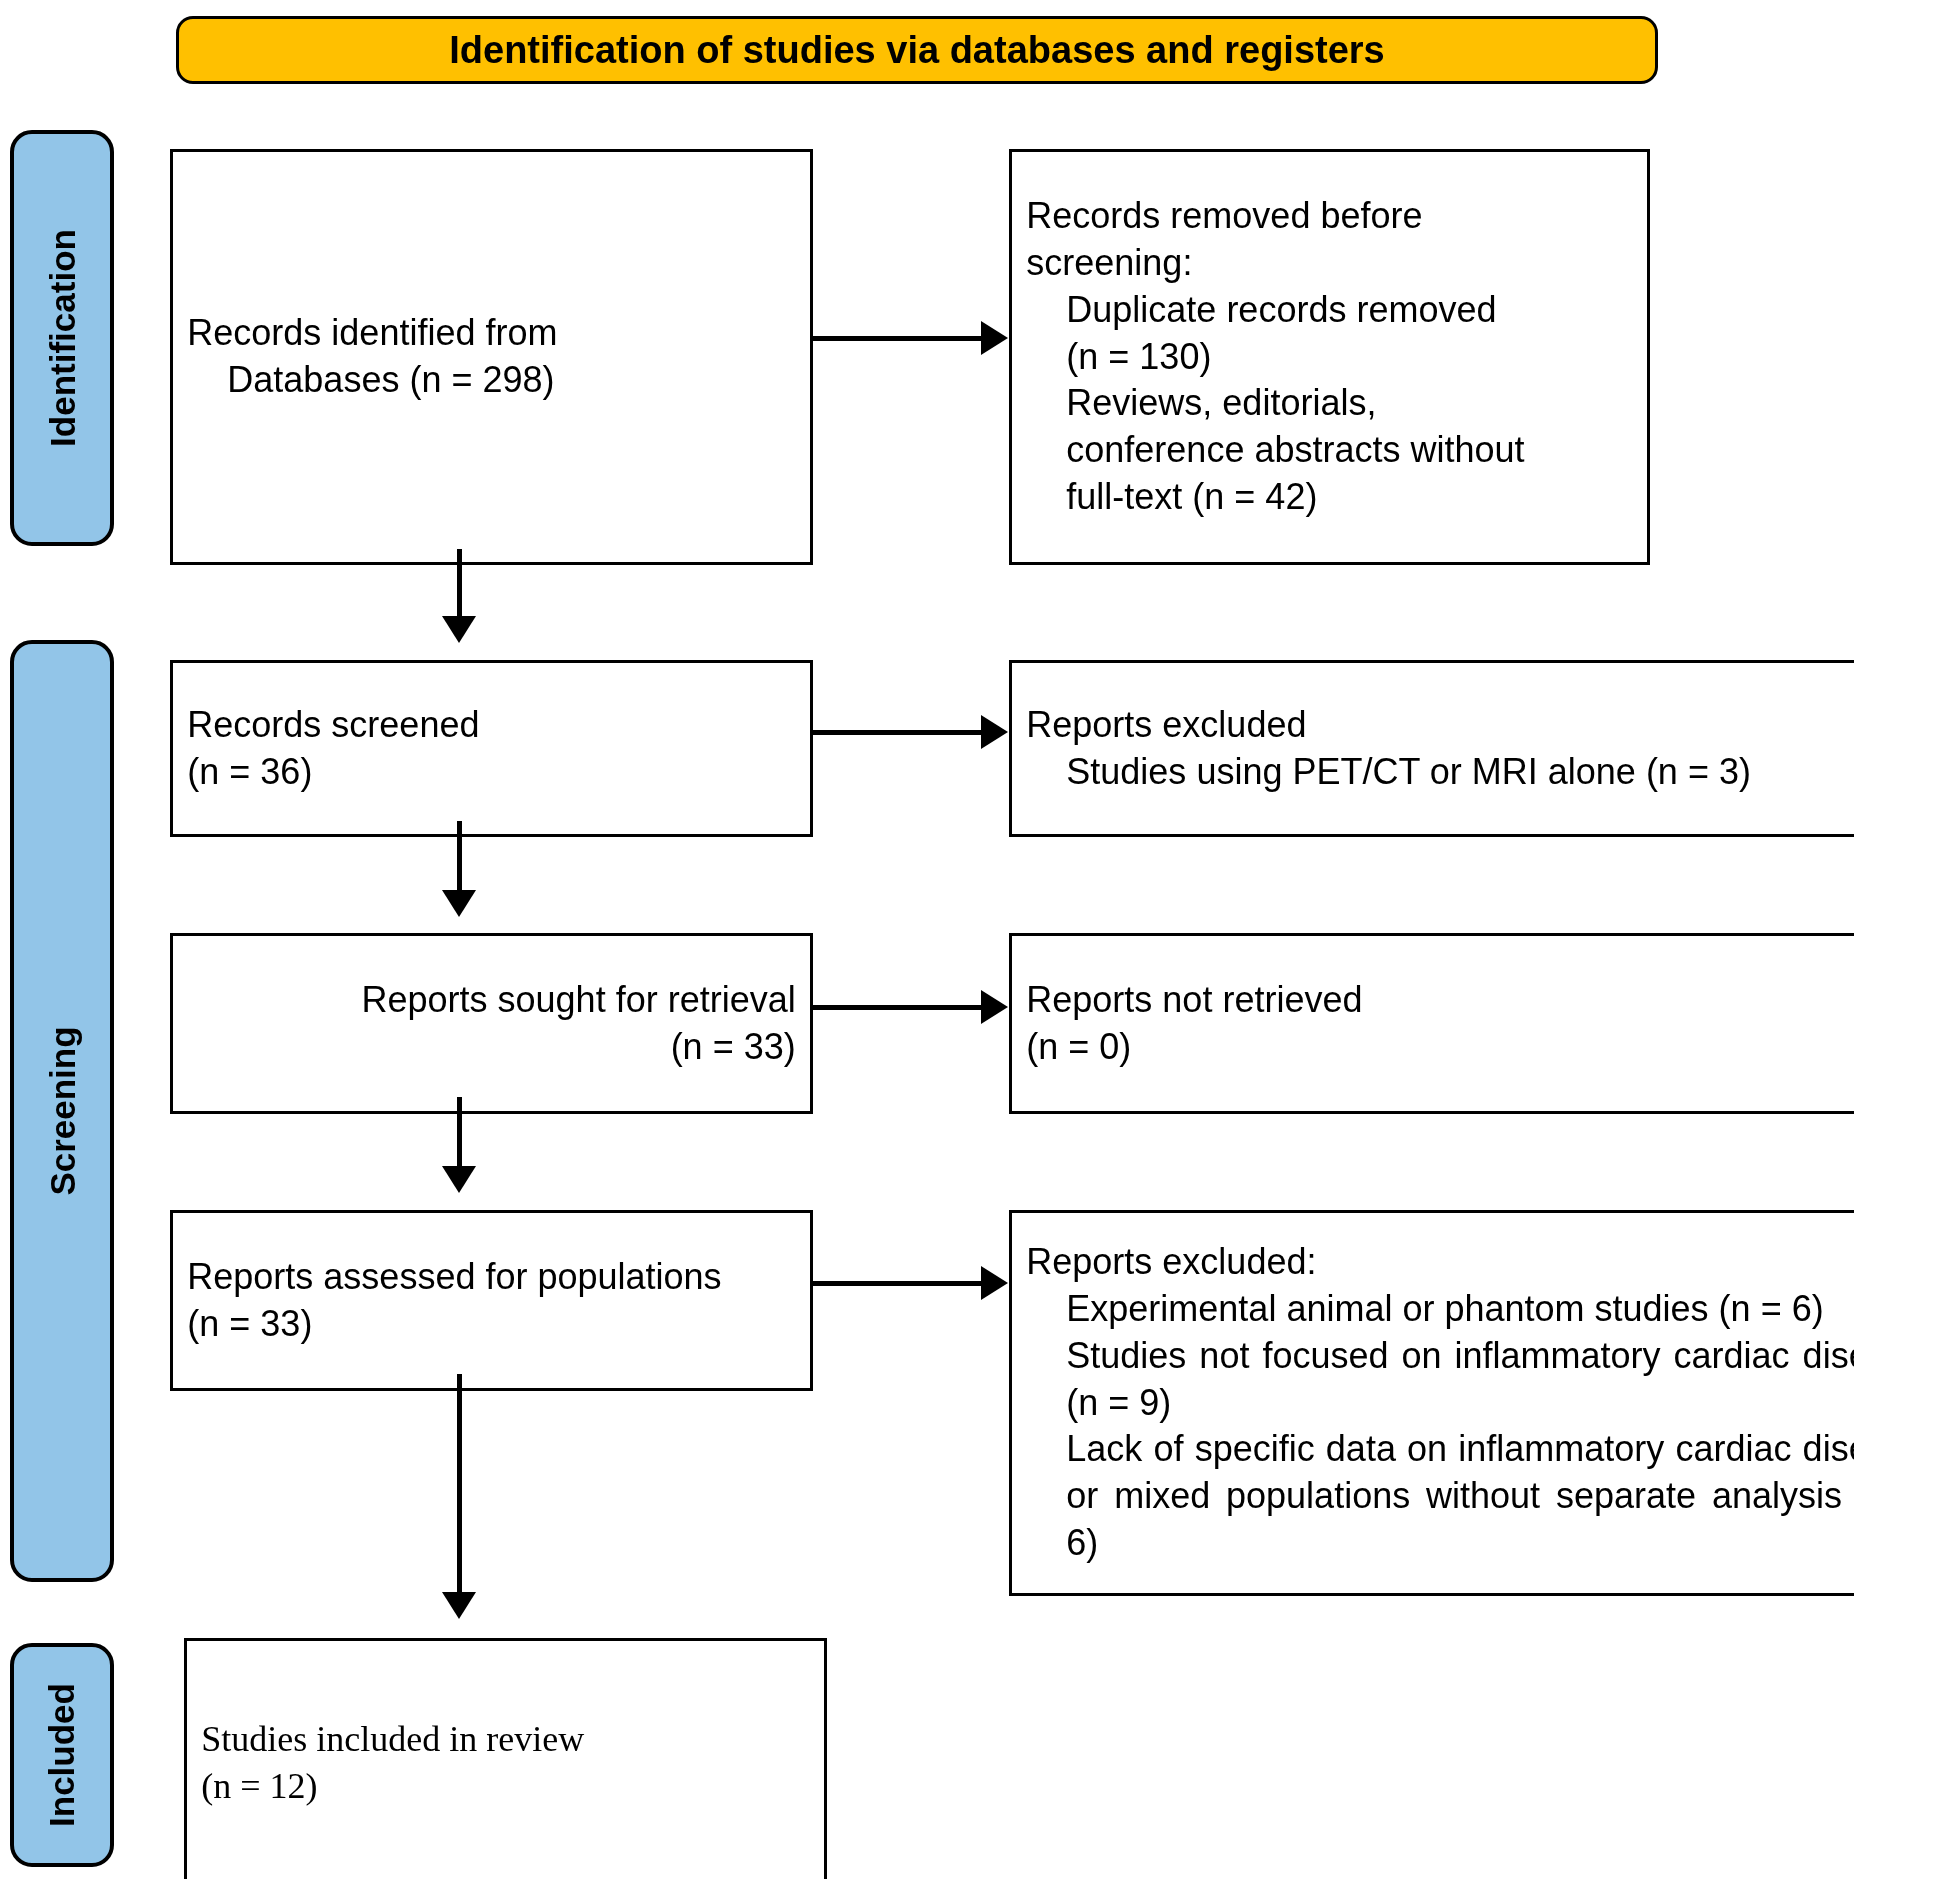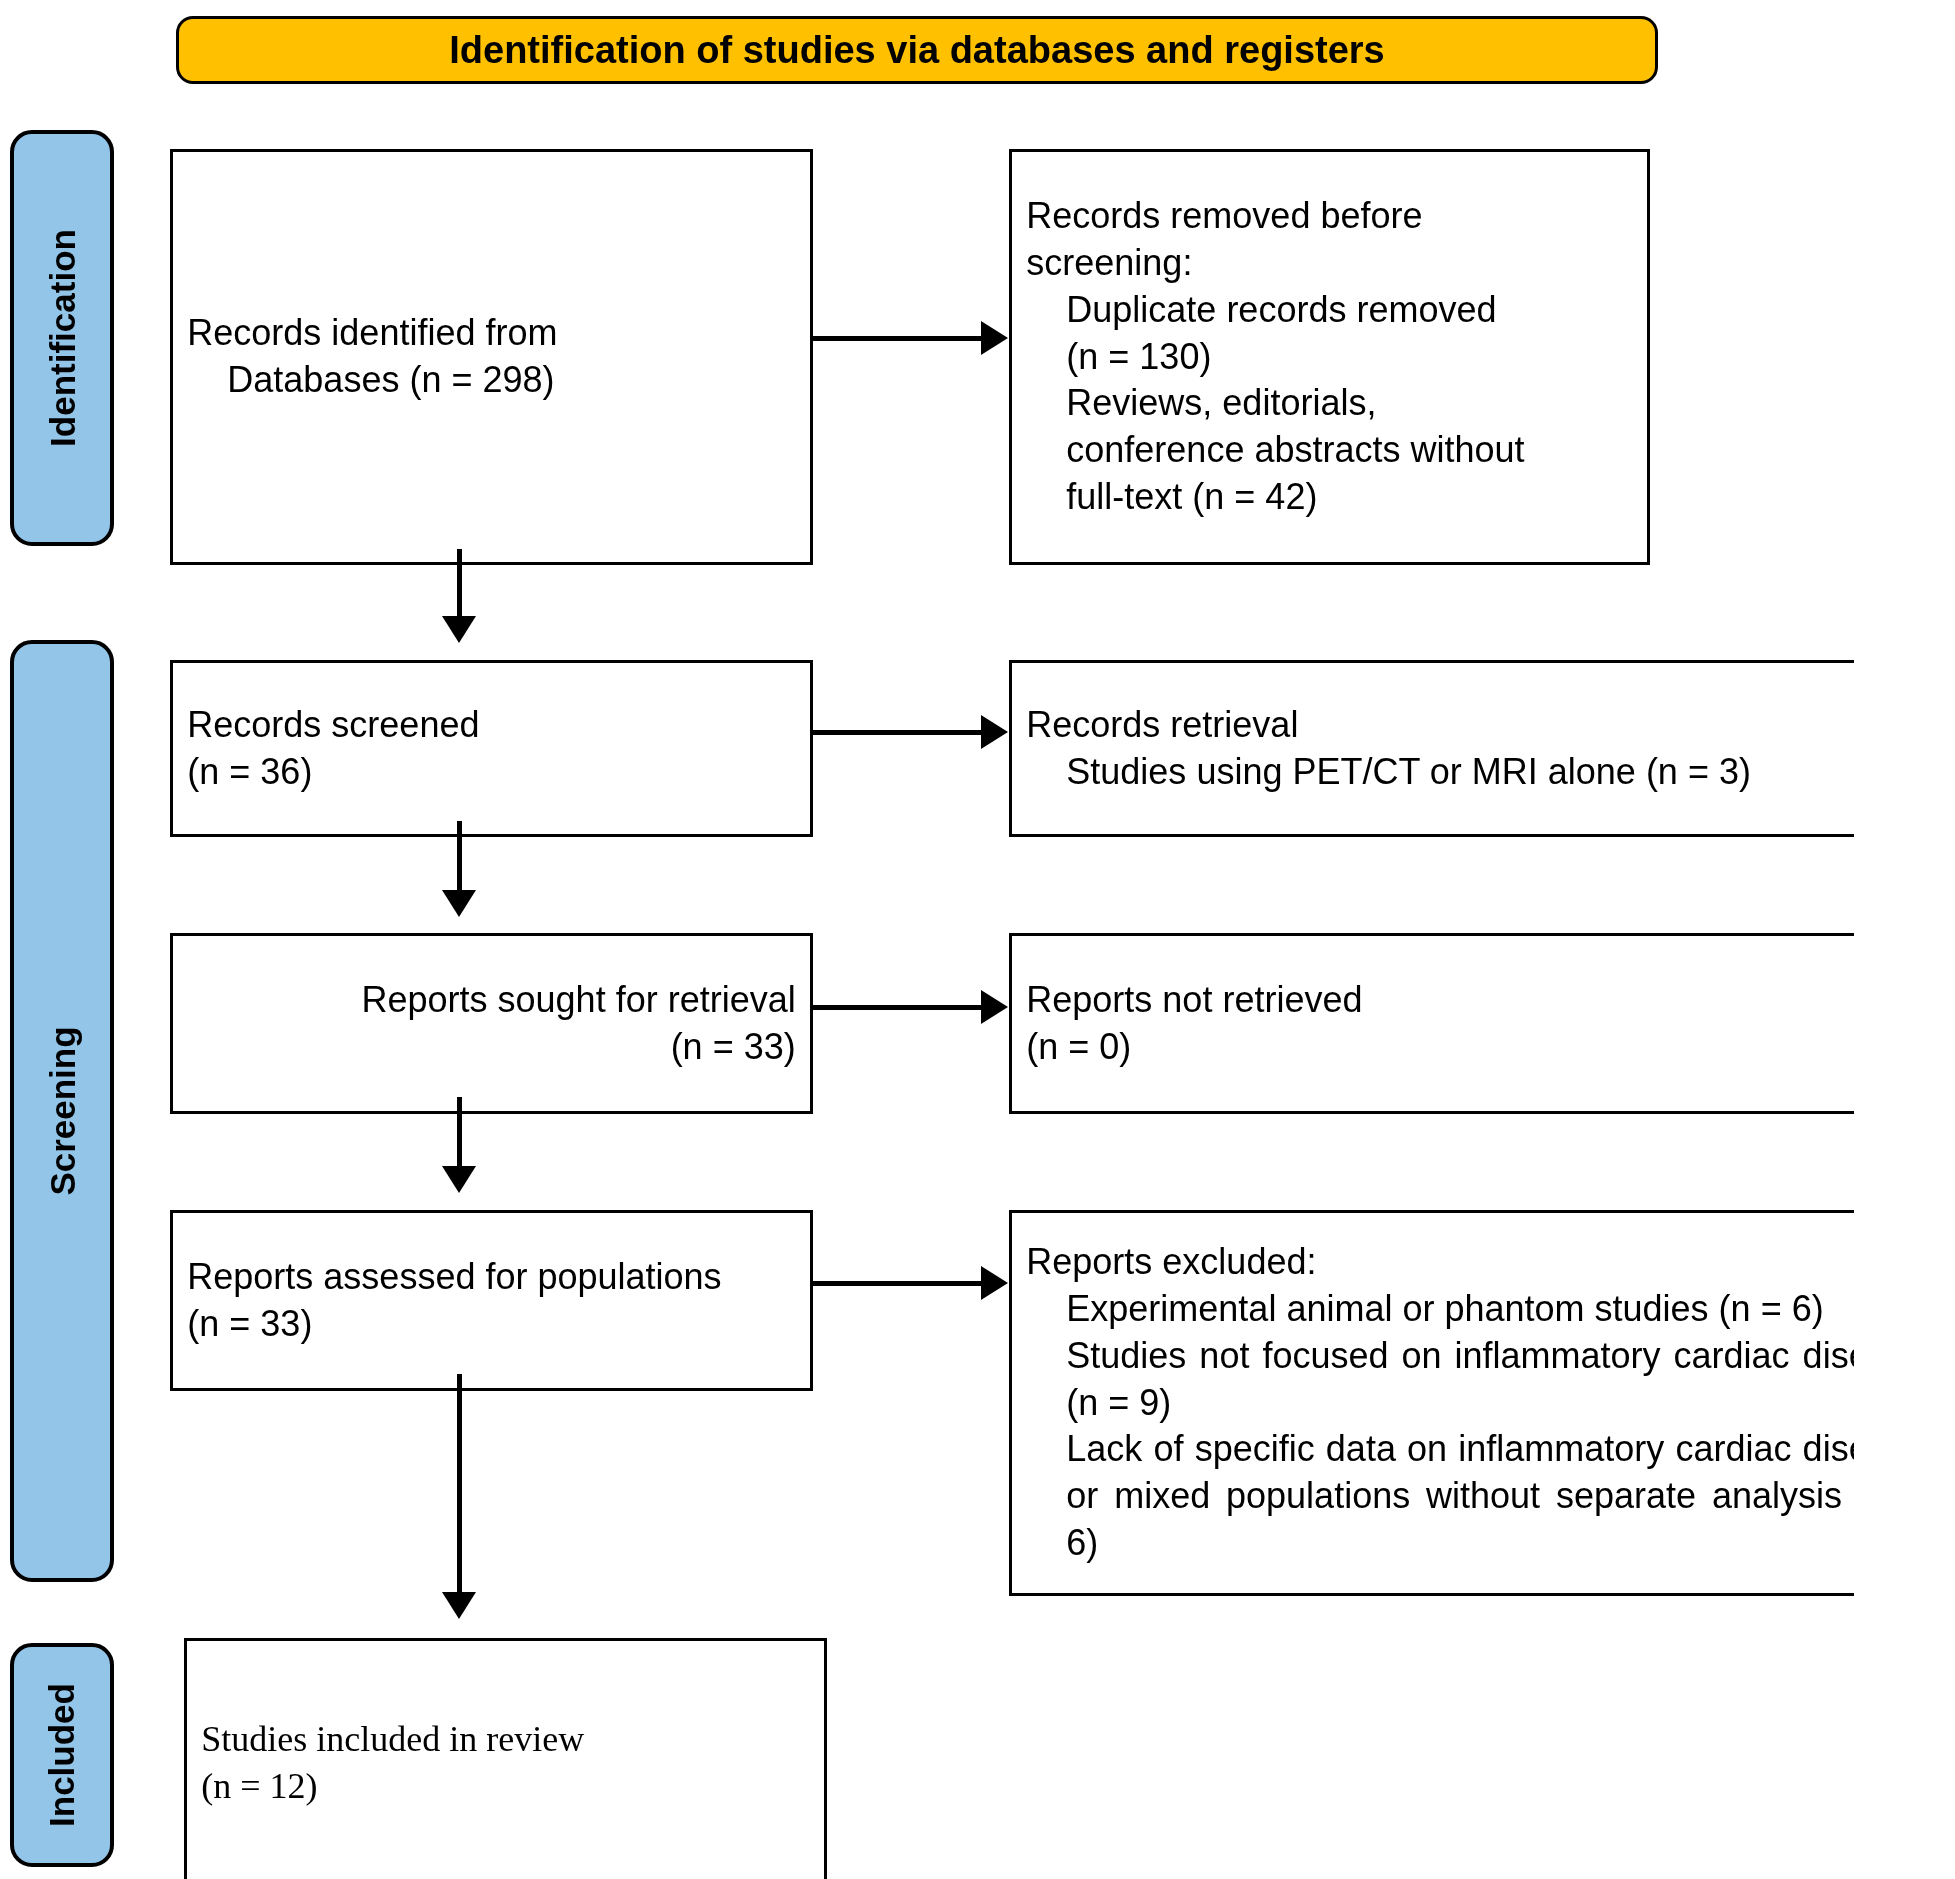--- a/index.html
+++ b/index.html
@@ -160,21 +160,21 @@
 
   <div class="fbox" style="left:170px; top:644px; width:643px; height:177px;">
     <div class="fbox-inner">
       <div class="ln">Records screened</div>
       <div class="ln">(n = 36)</div>
     </div>
   </div>
 
   <div class="fbox" style="left:1009px; top:644px; width:935px; height:177px;">
     <div class="fbox-inner">
-      <div class="ln nowrap">Records retrieval</div>
+      <div class="ln nowrap">Reports excluded</div>
       <div class="ln ind nowrap">Studies using PET/CT or MRI alone (n = 3)</div>
     </div>
   </div>
 
   <div class="hline" style="left:813px; top:730px; width:169px;"></div>
   <div class="arrow-right" style="left:981px; top:715px;"></div>
 
   <div class="vline" style="left:457px; top:821px; height:70px;"></div>
   <div class="arrow-down" style="left:442px; top:890px;"></div>
 

